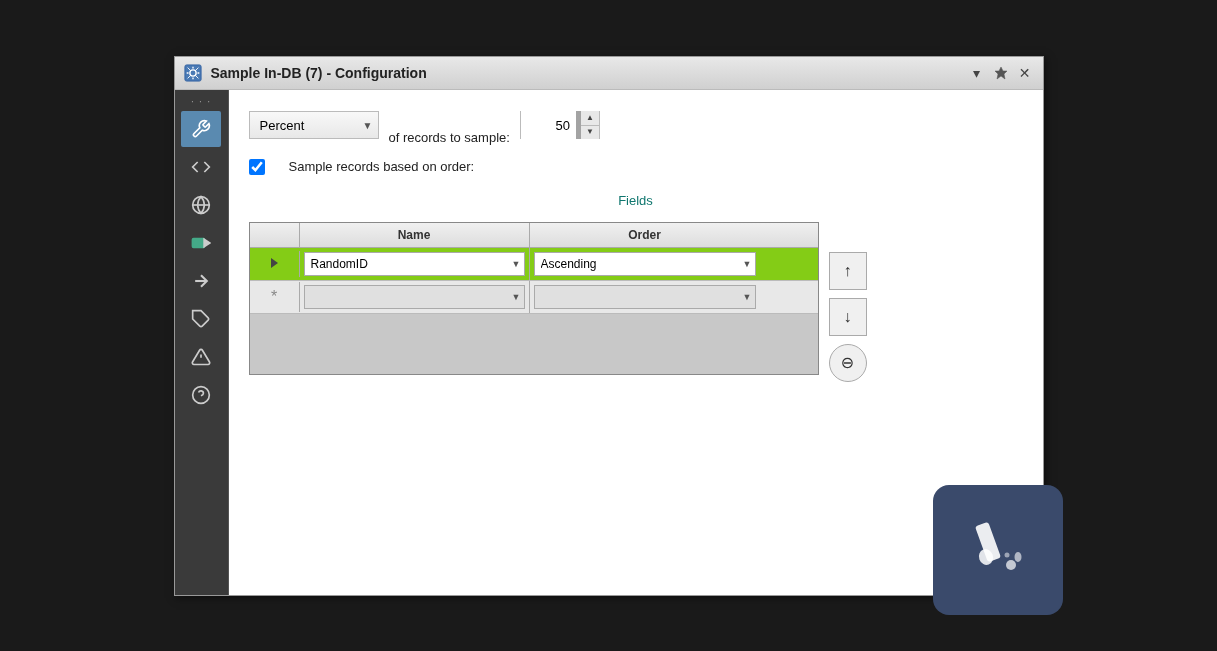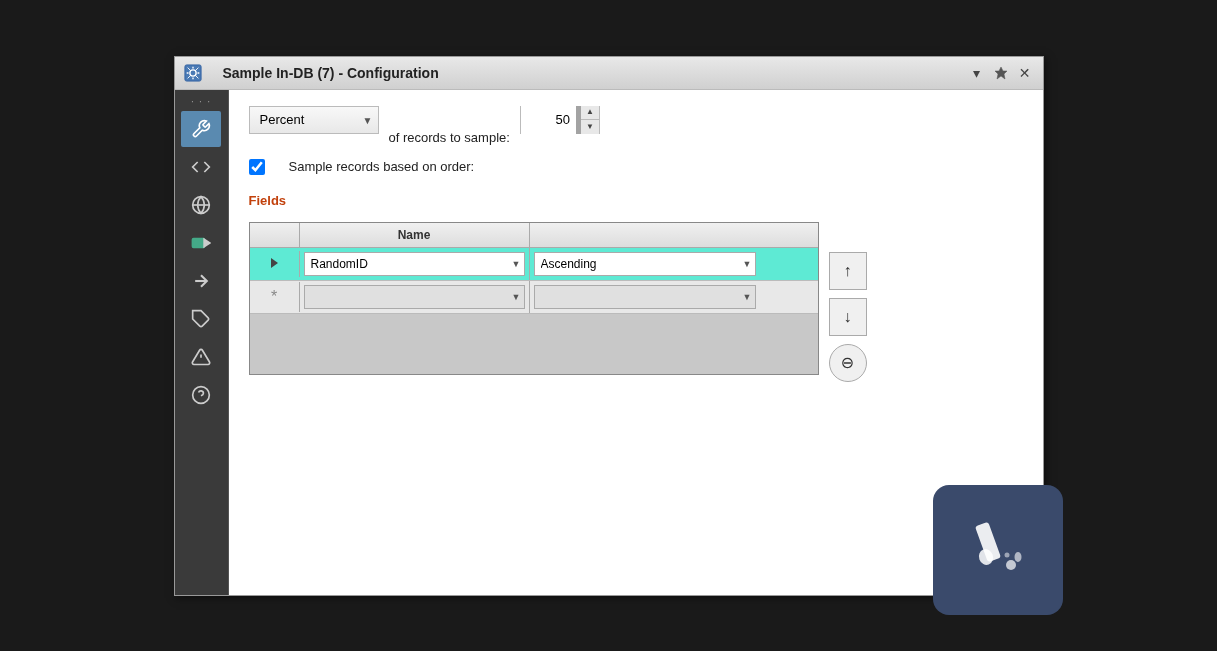--- a/index.html
+++ b/index.html
@@ -46,21 +46,20 @@
     .title-bar-icon svg {
       width: 18px;
       height: 18px;
     }
 
     .title-bar-text {
       flex: 1;
       font-size: 14px;
       font-weight: bold;
       color: #222;
-      margin-left: 12px;
     }
 
     .title-bar-controls {
       display: flex;
       gap: 4px;
       align-items: center;
     }
 
     .title-bar-btn {
       width: 20px;
@@ -123,21 +122,21 @@
       flex: 1;
       background: white;
       padding: 16px 20px;
       display: flex;
       flex-direction: column;
       gap: 14px;
     }
 
     .row-sampling {
       display: flex;
-      align-items: flex-start;
+      align-items: center;
       gap: 10px;
     }
 
     .dropdown-select {
       appearance: none;
       background: #f5f5f5;
       border: 1px solid #bbb;
       padding: 4px 28px 4px 10px;
       font-size: 13px;
       cursor: pointer;
@@ -235,23 +234,24 @@
     }
 
     .section-label {
       font-size: 13px;
       color: #222;
       font-weight: normal;
     }
 
     .fields-label {
       font-size: 13px;
-      color: #c2410c;
-      font-weight: bold;
+      color: #0f766e;
+      font-weight: normal;
       margin-top: 4px;
+      text-align: center;
     }
 
     .table-area {
       display: flex;
       gap: 10px;
       align-items: flex-start;
     }
 
     .table-container {
       border: 1px solid #888;
@@ -291,21 +291,21 @@
       padding: 5px 6px;
       font-size: 12px;
       color: #333;
       font-weight: bold;
       text-align: center;
     }
 
     .table-row-data {
       display: flex;
       align-items: center;
-      background: #5eead4;
+      background: #84cc16;
       border-bottom: 1px solid #bbb;
     }
 
     .table-row-data.empty-row {
       background: #e8e8e8;
     }
 
     .td-row-num {
       width: 50px;
       border-right: 1px solid #aaa;
@@ -539,20 +539,21 @@
 
       <div class="fields-label">Fields</div>
 
       <div class="table-area">
 
         <div class="table-container">
 
           <div class="table-header">
             <div class="th-row-num"></div>
             <div class="th-name">Name</div>
+            <div class="th-order">Order</div>
             <div style="flex:1;"></div>
           </div>
 
           <div class="table-row-data">
             <div class="td-row-num">
               <span class="arrow-icon-right"></span>
             </div>
             <div class="td-name">
               <div class="cell-select-wrapper">
                 <select class="cell-select">

